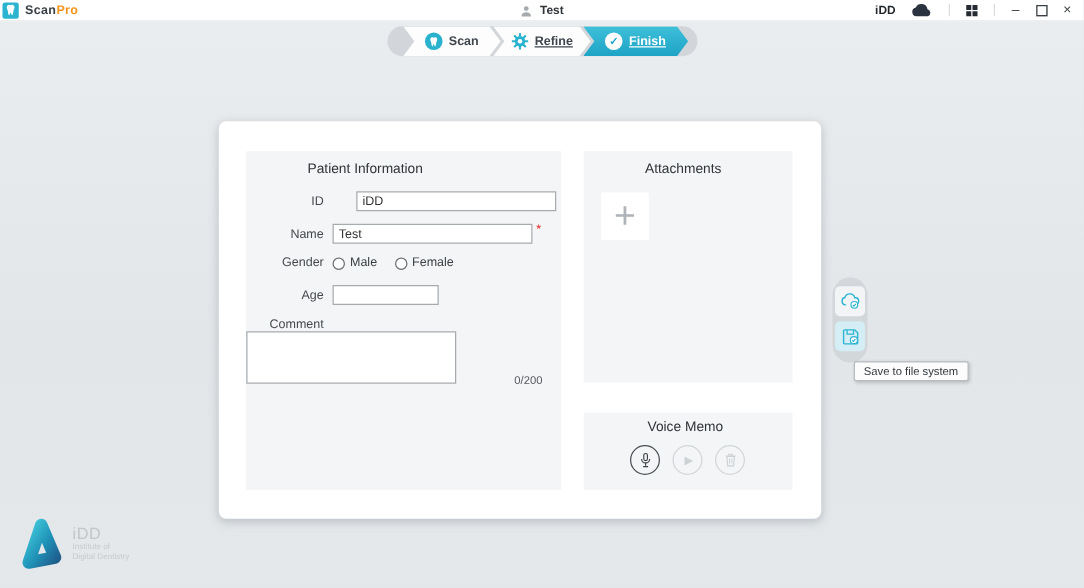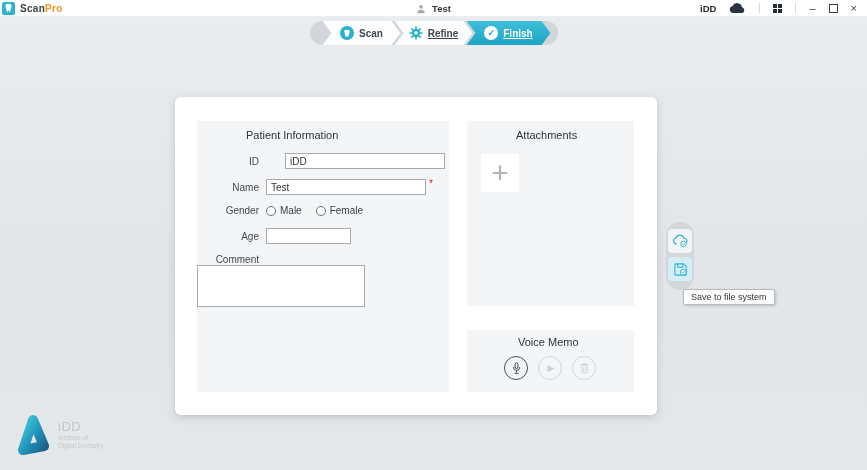--- a/index.html
+++ b/index.html
@@ -192,20 +192,21 @@
       <div class="frow" style="top:107px;">
         <span class="flabel">Age</span>
         <input class="tinput" style="width: 85px;" value="">
       </div>
 
       <div class="frow" style="top:131px; align-items:flex-start;flex-direction:column;">
         <span class="flabel" style="margin-top:2px;">Comment</span>
         <textarea class="comment-area" style=""></textarea>
       </div>
 
+      <div class="counter">0/200</div>
     </div>
 
     <div class="panel panel-attach">
       <div class="panel-title">Attachments</div>
       <div class="plus-tile">
         <span>+</span>
       </div>
     </div>
 
     <div class="panel panel-voice">

